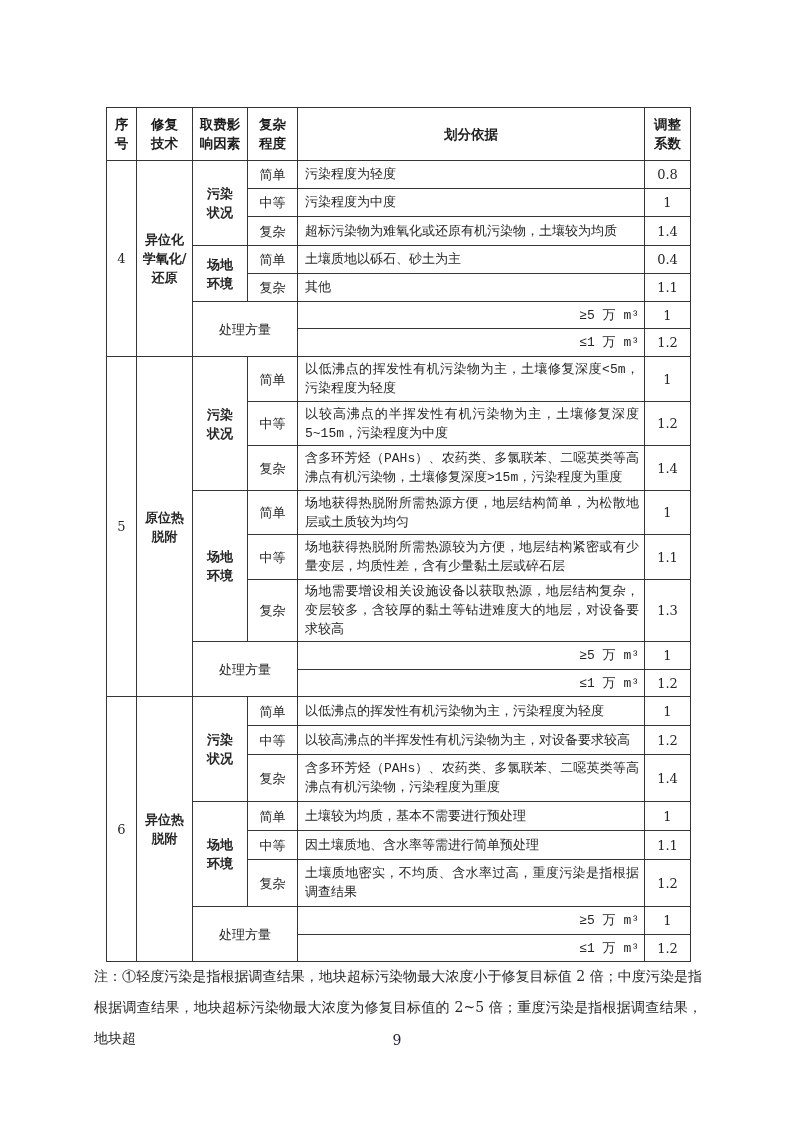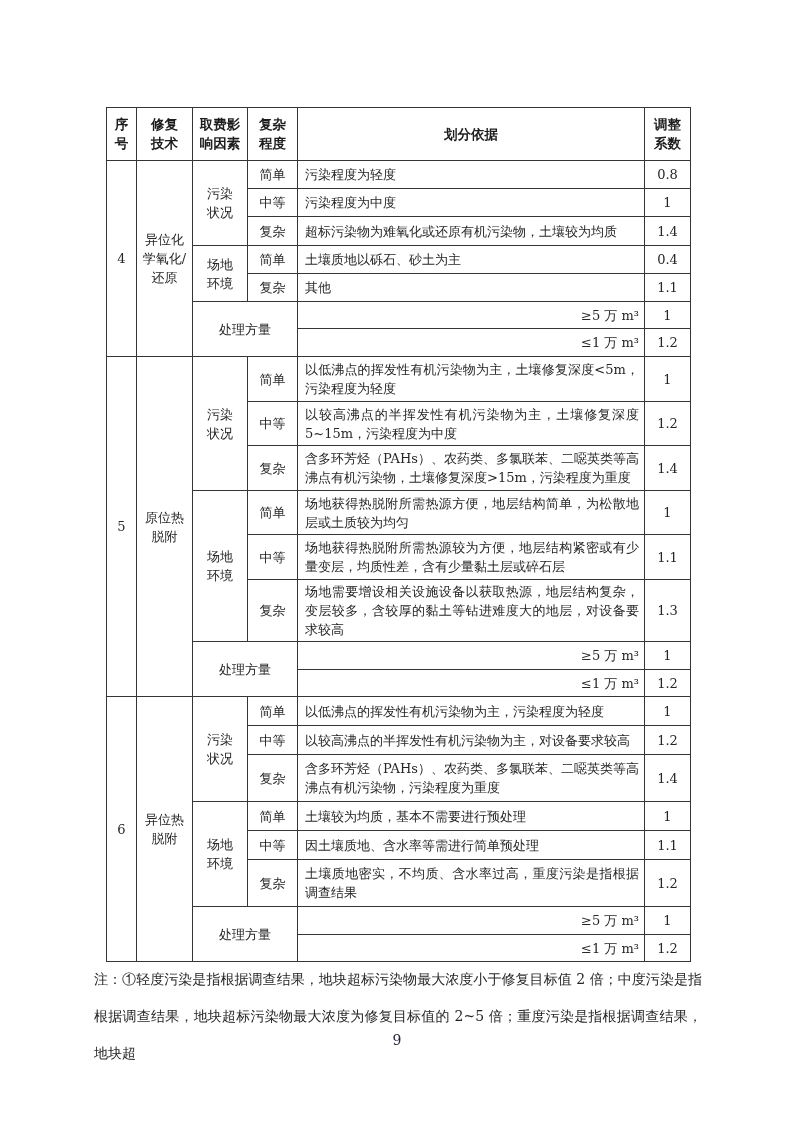--- a/index.html
+++ b/index.html
@@ -34,36 +34,38 @@
     text-align: center;
     white-space: pre-line;
     font-size: 13.5px;
     color: #1d1d1d;
   }
   td.c-no, td.c-tech, td.c-factor, td.c-level, td.c-coef, td.c-vol {
     text-align: center;
   }
   td.c-tech, td.c-factor {
     white-space: pre-line;
+    font-weight: bold;
   }
   td.c-basis {
     text-align: left;
     padding: 2px 5px 2px 7px;
     text-align: justify;
+    font-family: Liberation Mono, monospace;
   }
   td.c-basis-c {
     text-align: right;
   }
   .note {
     position: absolute;
     left: 94px;
     top: 961px;
     width: 608px;
     font-size: 14px;
-    line-height: 37px;
+    line-height: 31px;
     text-align: justify;
     color: #262626;
   }
   .page-number {
     position: absolute;
     left: 0;
     top: 1032px;
     width: 100%;
     text-align: center;
     font-size: 14px;

